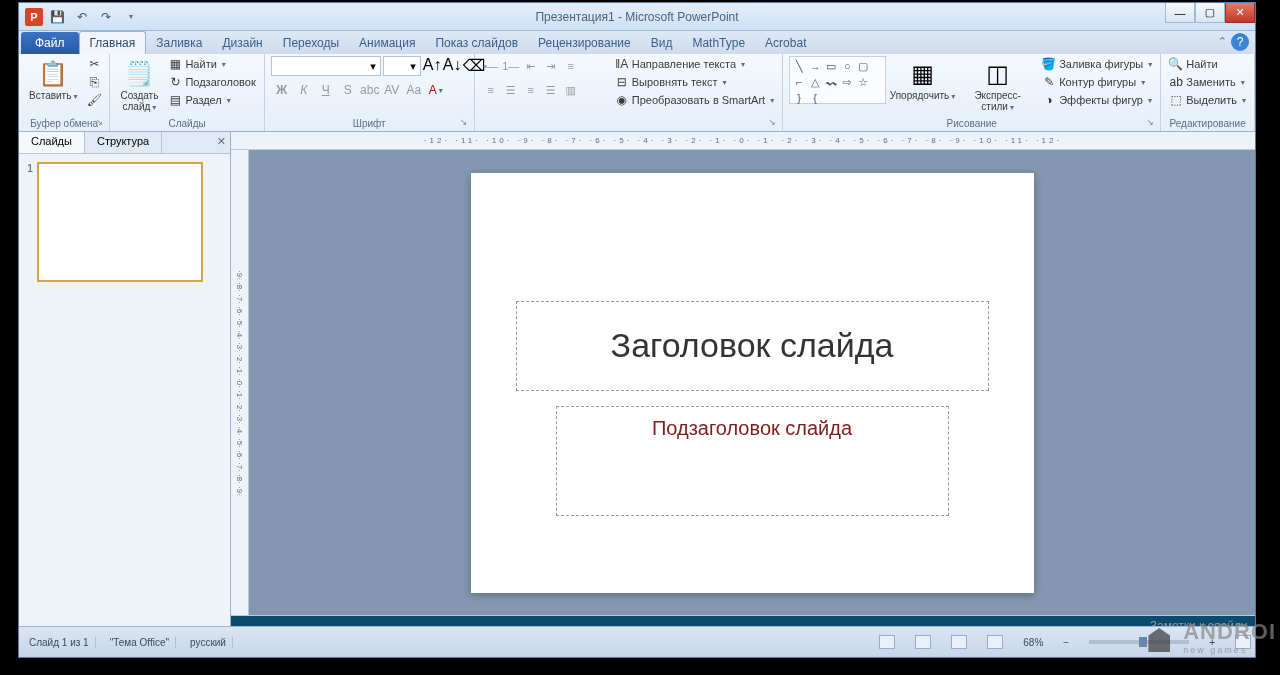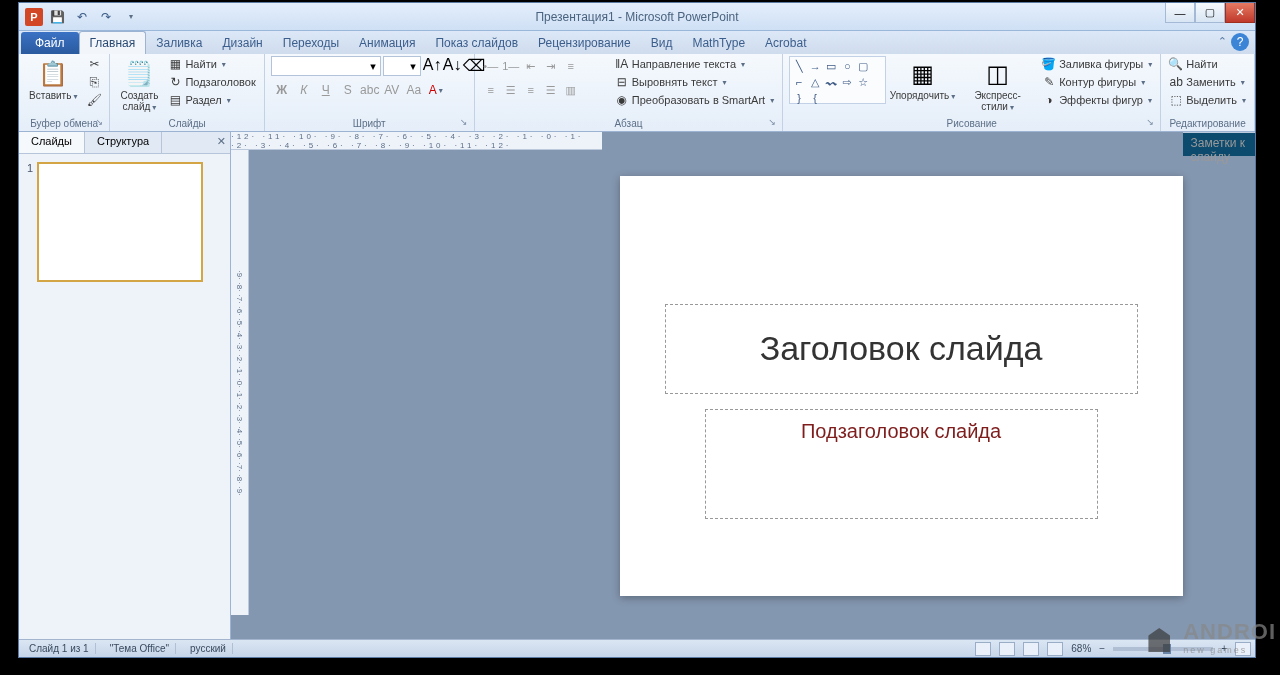--- a/index.html
+++ b/index.html
@@ -53,33 +53,33 @@
 .side-panel { width: 212px; background: #eef3fa; border-right: 1px solid #9cb3d2; display: flex; flex-direction: column; }
 .side-tabs { height: 22px; display: flex; border-bottom: 1px solid #b7c5da; background: #e1e9f4; position: relative; }
 .side-tab { padding: 3px 12px; font-size: 11px; border-right: 1px solid #b7c5da; cursor: pointer; }
 .side-tab.active { background: #f6f9fc; }
 .side-close { position: absolute; right: 4px; top: 3px; font-size: 11px; color: #5c6f87; cursor: pointer; }
 .thumb-list { flex: 1; padding: 8px; }
 .thumb-item { display: flex; gap: 4px; }
 .thumb-num { font-size: 11px; color: #4a5568; }
 .thumb-img { width: 166px; height: 120px; background: #fff; border: 2px solid #d4a544; }
 
-.center-panel { flex: 1; background: #8497b0; position: relative; display: flex; flex-direction: row; }
+.center-panel { flex: 1; background: #8497b0; position: relative; display: flex; flex-direction: column; text-align: right; }
 .ruler-h { height: 18px; background: #eef3fa; border-bottom: 1px solid #bcc9dc; font-size: 8px; color: #5c6f87; display: flex; align-items: center; justify-content: center; letter-spacing: 3px; }
 .ruler-v { position: absolute; left: 0; top: 18px; bottom: 24px; width: 18px; background: #eef3fa; border-right: 1px solid #bcc9dc; font-size: 8px; color: #5c6f87; writing-mode: vertical-lr; display: flex; align-items: center; justify-content: center; }
 .slide-area { flex: 1; display: flex; align-items: center; justify-content: center; padding-left: 18px; }
 .slide { width: 563px; height: 420px; background: #fff; box-shadow: 0 2px 8px rgba(0,0,0,0.3); position: relative; }
 .ph-title { position: absolute; left: 45px; right: 45px; top: 128px; height: 90px; border: 1px dashed #999; display: flex; align-items: center; justify-content: center; font-size: 34px; color: #333; }
 .ph-sub { position: absolute; left: 85px; right: 85px; top: 233px; height: 110px; border: 1px dashed #999; display: flex; align-items: flex-start; justify-content: center; padding-top: 10px; font-size: 20px; color: #7f1d1d; }
 .notes-panel { height: 24px; background: #0c4a6e; border-top: 1px solid #bcc9dc; padding: 3px 8px; font-size: 12px; color: #999; }
 
 
-.statusbar { position: absolute; left: 0; right: 0; bottom: 0; height: 18px; background: linear-gradient(#dbe6f3,#c6d5e9); border-top: 1px solid #a3b5ce; display: flex; align-items: center; font-size: 10px; color: #3a4a5f; padding: 0 4px; gap: 8px; }
+.statusbar { position: absolute; left: 0; right: 0; bottom: 0; height: 31px; background: linear-gradient(#dbe6f3,#c6d5e9); border-top: 1px solid #a3b5ce; display: flex; align-items: center; font-size: 10px; color: #3a4a5f; padding: 0 4px; gap: 8px; }
 .status-item { padding: 0 6px; border-right: 1px solid #b0bfd4; }
-.status-right { margin-left: auto; display: flex; align-items: center; gap: 8px; }
+.status-right { margin-left: auto; display: flex; align-items: center; gap: 20px; }
 .view-btn { width: 16px; height: 14px; border: 1px solid #9aadc7; background: #eaf0f9; cursor: pointer; }
 .zoom-slider { width: 100px; height: 4px; background: #b0bfd4; position: relative; }
 .zoom-thumb { position: absolute; left: 50%; top: -3px; width: 8px; height: 10px; background: #6a85a8; }
 
 .watermark { position: absolute; right: 4px; bottom: 20px; display: flex; align-items: center; gap: 6px; opacity: 0.7; }
 .wm-icon { width: 36px; height: 30px; background: #3a3a3a; clip-path: polygon(20% 100%, 20% 45%, 50% 20%, 80% 45%, 80% 100%); }
 .wm-text { color: #888; }
 .wm-main { font-size: 22px; font-weight: 600; letter-spacing: 1px; }
 .wm-sub { font-size: 9px; letter-spacing: 2px; }
 </style>
@@ -249,21 +249,20 @@
           <div class="small-btn dropdown-ico">
               <span class="ico">⊟</span>
               <span>Выровнять текст</span>
             </div>
           <div class="small-btn dropdown-ico">
               <span class="ico">◉</span>
               <span>Преобразовать в SmartArt</span>
             </div>
         </div>
       </div>
-      <div class="group-label">Абзац</div>
       <div class="dialog-launcher">↘</div>
     </div>
 
     <div class="group">
       <div class="group-body">
         <div class="shapes-gallery">
           <div class="shape-item">╲</div>
           <div class="shape-item">→</div>
           <div class="shape-item">▭</div>
           <div class="shape-item">○</div>

